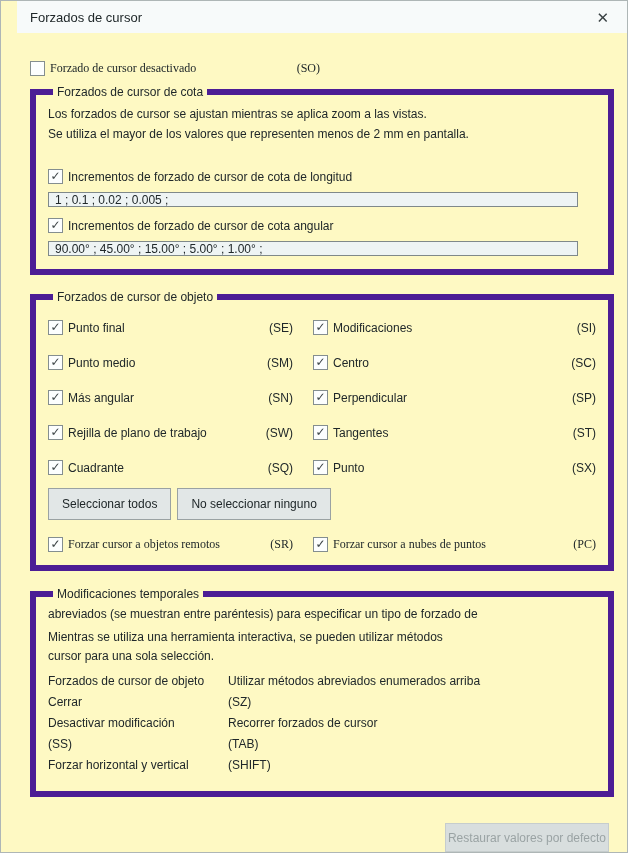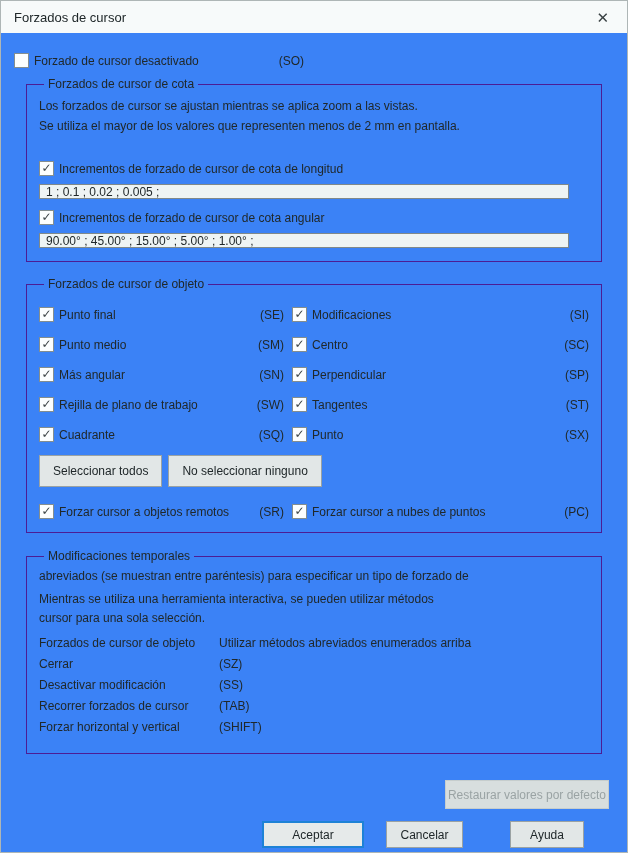--- a/index.html
+++ b/index.html
@@ -1,62 +1,63 @@
 <!DOCTYPE html>
 <html><head>
 <meta charset="utf-8">
 <style>
   html,body { margin:0; padding:0; background:#cfd6d6; }
   .window {
     width:628px; height:853px; box-sizing:border-box;
-    background:#3b82f6; border:1px solid #aeb6b6; overflow:hidden;
+    background:#fef9c3; border:1px solid #aeb6b6; overflow:hidden;
     font-family:"Liberation Sans","DejaVu Sans",sans-serif;
-    font-size:12px; color:#20282a;
+    font-size:12px; color:#20282a;padding-left:16px;
   }
   .titlebar {
     height:32px; background:#f7fafa; display:flex; align-items:center;
     justify-content:space-between; padding:0 13px; font-size:13px;
   }
   .close-btn { font-size:15px; color:#3a4244; padding:1px 5px; cursor:default; line-height:1; }
   .dlg-body { padding:0 13px; }
 
   .cb-row { display:flex; align-items:center; }
   .cb {
     width:13px; height:13px; flex:none; margin-right:5px;
     border:1px solid #848e8f; background:#fcfefe;
     display:inline-flex; align-items:center; justify-content:center;
     font-size:12px; color:#3c4446; line-height:1;
   }
   .cb.checked::after { content:"✓"; margin-top:-1px; }
   .sc { margin-left:auto; white-space:nowrap; }
 
-  .top-check { margin-top:20px; width:290px; }
-
-  fieldset { border:1px solid #4c1d95; padding:4px 12px 13px 12px; margin:12px; }
+  .top-check { margin-top:28px; width:290px;font-family:Liberation Serif, serif; }
+
+  fieldset { border:6px solid #4c1d95; padding:4px 12px 13px 12px; margin:0; }
   legend { padding:0 4px; margin-left:5px; }
   .fs-cota { margin-top:9px; }
   .fs-obj  { margin-top:15px; }
   .fs-temp { margin-top:16px; }
 
   .desc { line-height:18px; margin:2px 0 0 0; }
 
   .check-label { display:flex; align-items:center; margin-top:26px; }
   .check-label2 { display:flex; align-items:center; margin-top:11px; }
   .snap-input {
     display:block; width:530px; height:15px; box-sizing:border-box; margin-top:8px;
     border:1px solid #7f898a; background:#eef4f4; color:#20282a;
     font:inherit; padding:0 6px; outline:none;
   }
 
   .obj-grid {
     display:grid; grid-template-columns:245px 1fr; column-gap:8px; row-gap:15px;
     margin-top:12px;
+    gap:20px;
   }
   .btn-row { margin-top:13px; display:flex; }
-  .last-row { margin-top:17px; }
+  .last-row { margin-top:17px;font-family:Liberation Serif, serif; }
 
   button { font:inherit; color:#20282a; cursor:default; }
   .btn {
     background:#e2e7e7; border:1px solid #9aa2a3; height:32px; padding:0 13px;
   }
   .btn + .btn { margin-left:6px; }
 
   .temp-desc { line-height:19px; margin-top:4px; }
   .temp-rows { display:grid; grid-template-columns:180px auto; row-gap:7px; margin-top:8px; padding-bottom:6px; }
 
@@ -185,22 +186,22 @@
       <div class="temp-desc" style="margin-top:0">abreviados (se muestran entre paréntesis) para especificar un tipo de forzado de</div>
       <div class="temp-desc">Mientras se utiliza una herramienta interactiva, se pueden utilizar métodos</div>
       <div class="temp-desc" style="margin-top:0">cursor para una sola selección.</div>
 
       <div class="temp-rows">
         <span>Forzados de cursor de objeto</span>
         <span>Utilizar métodos abreviados enumerados arriba</span>
         <span>Cerrar</span>
         <span>(SZ)</span>
         <span>Desactivar modificación</span>
+        <span>Recorrer forzados de cursor</span>
         <span>(SS)</span>
-        <span>Recorrer forzados de cursor</span>
         <span>(TAB)</span>
         <span>Forzar horizontal y vertical</span>
         <span>(SHIFT)</span>
       </div>
     </fieldset>
 
     <div class="restore-row">
       <button class="btn btn-restore" disabled="">Restaurar valores por defecto</button>
     </div>
 

